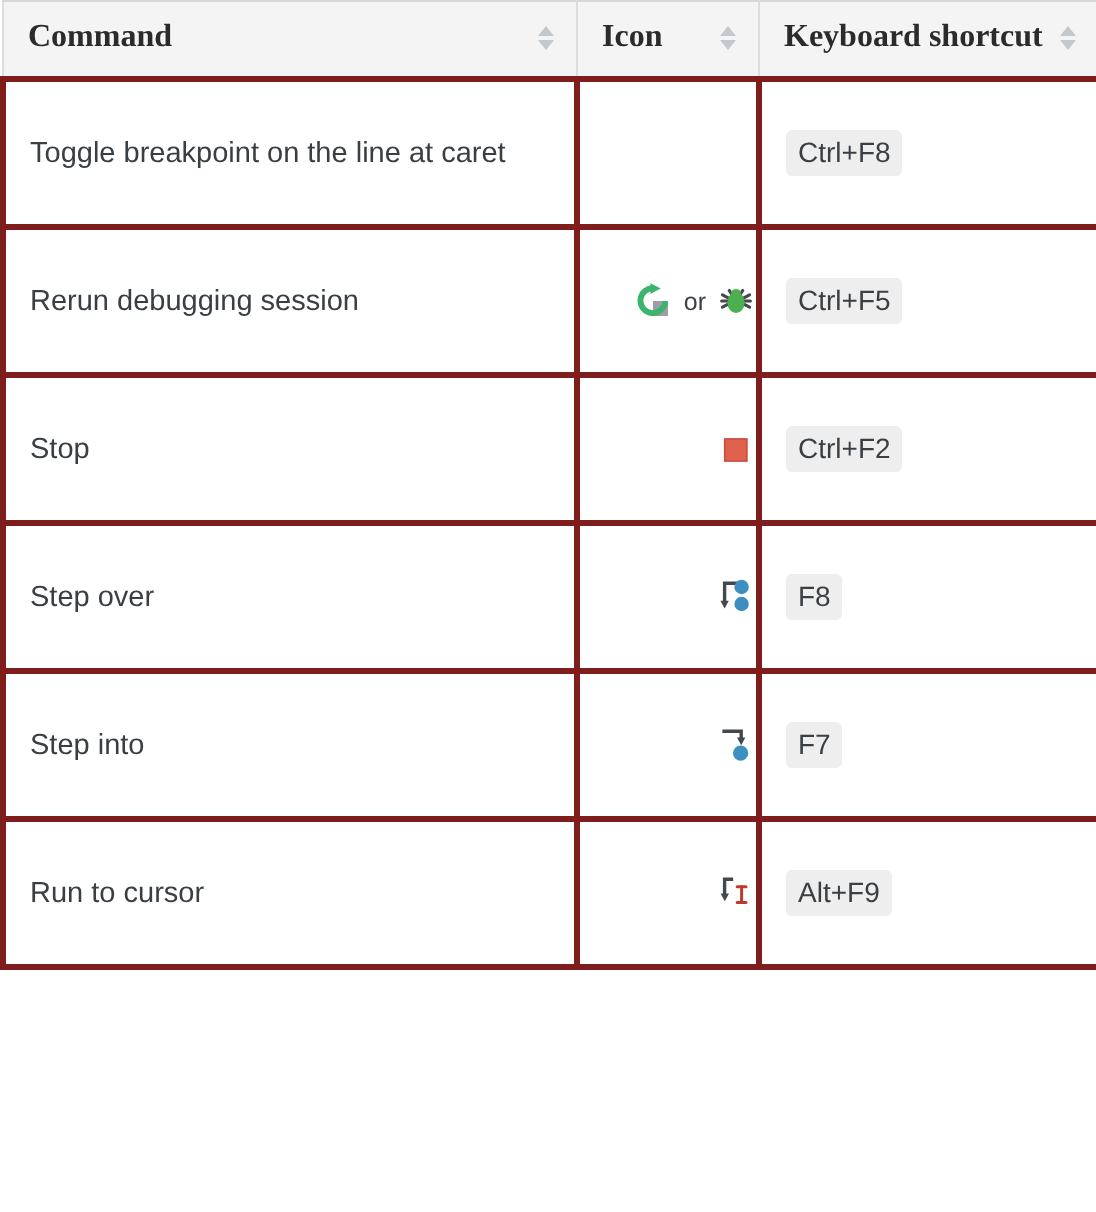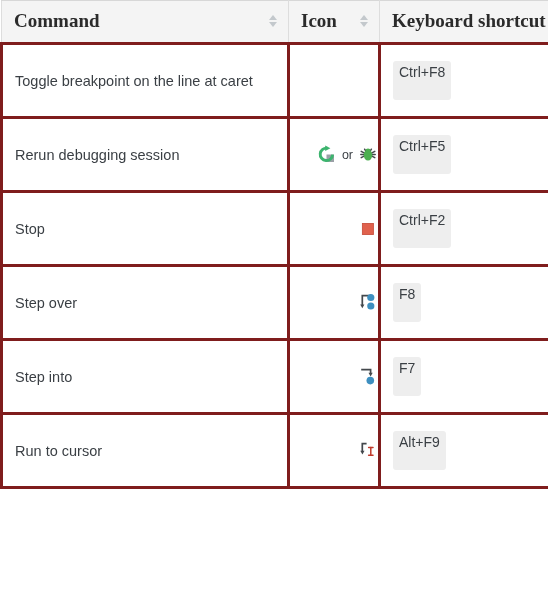--- a/index.html
+++ b/index.html
@@ -22,21 +22,21 @@
   table.shortcut-table col.col-command { width: 287px; }
   table.shortcut-table col.col-icon    { width: 91px;  }
   table.shortcut-table col.col-keys    { width: 170px; }
 
   thead th {
     background: #f4f4f4;
     border: 1px solid #dddddd;
     border-top: 1px solid #d7d7d7;
     font-family: "Liberation Serif", serif;
     font-weight: bold;
-    font-size: 19px;
+    font-size: 16px;
     color: #2b2b2b;
     text-align: left;
     padding: 9px 10px 10px 12px;
     height: 16px;
     vertical-align: middle;
     position: relative;
     white-space: nowrap;
   }
   thead th .th-inner {
     display: flex;
@@ -93,21 +93,21 @@
     height: 100%;
   }
   .or-text {
     font-size: 12.5px;
     color: #3a3f44;
   }
   .kbd {
     display: inline-block;
     background: #eeeeee;
     border-radius: 3px;
-    padding: 3px 6px 20px 6px;
+    padding: 3px 6px 4px 6px;
     font-size: 14px;
     color: #3a3f44;
     line-height: 1.15;
     white-space: nowrap;
   }
   .icon-svg { display: block; }
 </style>
 </head>
 <body>
 

